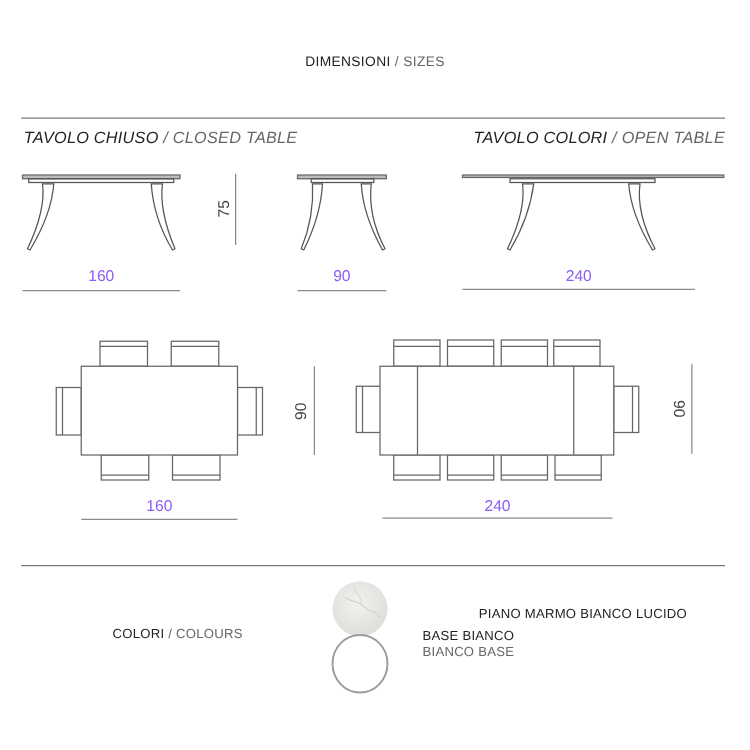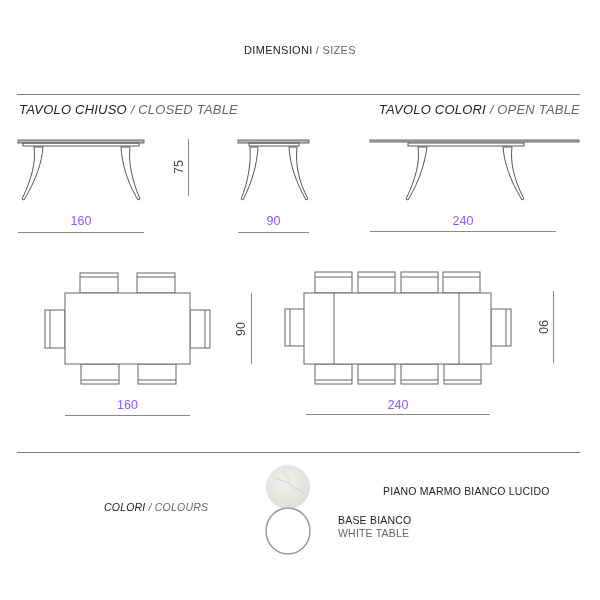--- a/index.html
+++ b/index.html
@@ -8,21 +8,21 @@
   .title{top:44px;left:0;width:600px;text-align:center;font-size:11px;letter-spacing:0.3px;}
   .bold{color:#222;}
   .light{color:#666;}
   .rule{height:1px;background:#7a7a7a;}
   .sub{font-size:13px;letter-spacing:0.2px;top:102px;font-style:italic;}
   .dim{font-size:12.5px;color:#8b5cf6;text-align:center;}
   .dimline{height:1px;background:#8a8a8a;}
   .vline{width:1px;background:#8a8a8a;}
   .vlabel{font-size:12.5px;color:#444;transform-origin:center;}
   svg{position:absolute;overflow:visible;}
-  .colors-label{font-size:10.5px;top:501px;left:104px;letter-spacing:0.2px;font-style:italic;}
+  .colors-label{font-size:10.5px;top:501px;left:90px;letter-spacing:0.2px;}
   .swatch-name{font-size:10.5px;letter-spacing:0.2px;line-height:13px;}
 </style>
 </head>
 <body>
 
 <div class="abs title">
   <span class="bold">DIMENSIONI</span><span class="light"> / </span><span class="light">SIZES</span>
 </div>
 <div class="abs rule" style="top:94px;left:17px;width:563px;"></div>
 
@@ -144,16 +144,16 @@
   <path d="M276 478 C282 482 286 480 292 486 C296 490 300 488 304 494" stroke="#c8c8c6" stroke-width="0.8" fill="none"></path>
   <path d="M283 470 C286 476 290 478 289 484" stroke="#cfcfcd" stroke-width="0.7" fill="none"></path>
 </svg>
 <svg style="left:0;top:0;" width="600" height="600">
   <ellipse cx="288" cy="531" rx="22" ry="23" fill="#fff" stroke="#9a9a9a" stroke-width="1.5"></ellipse>
 </svg>
 
 <div class="abs swatch-name" style="left:338px;top:485px;margin-left:45px;">
   <div class="bold">PIANO MARMO BIANCO LUCIDO</div>
 </div>
-<div class="abs swatch-name" style="left:338px;top:514px;">
+<div class="abs swatch-name" style="left:338px;top:503px;">
   <div class="bold">BASE BIANCO</div>
-  <div class="light">WHITE TABLE</div>
+  <div class="light">BIANCO BASE</div>
 </div>
 
 </body></html>

